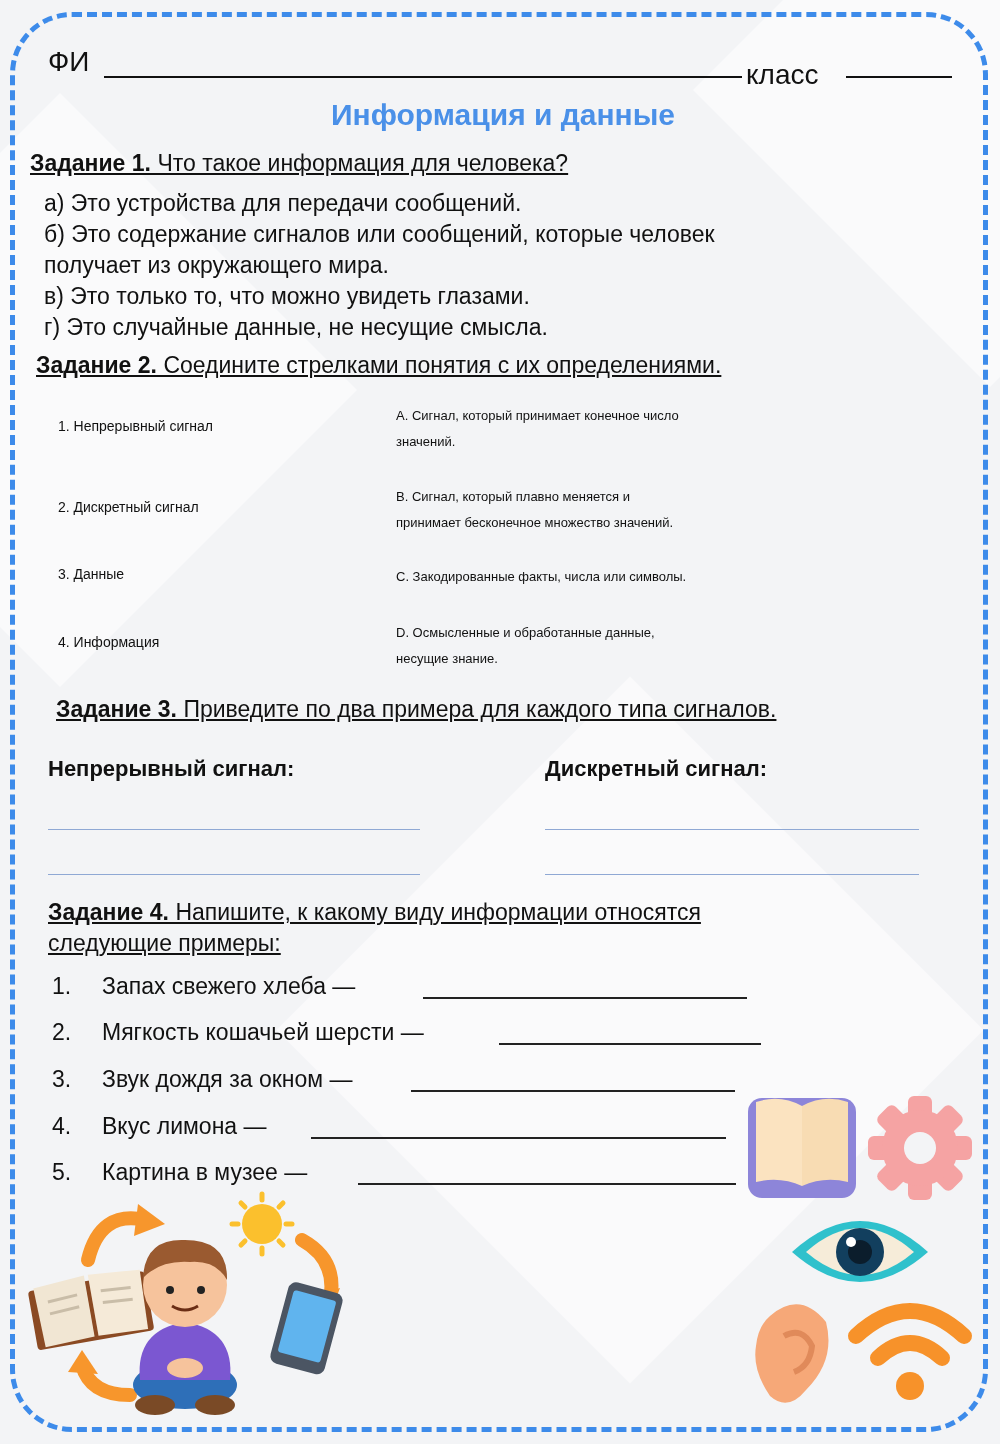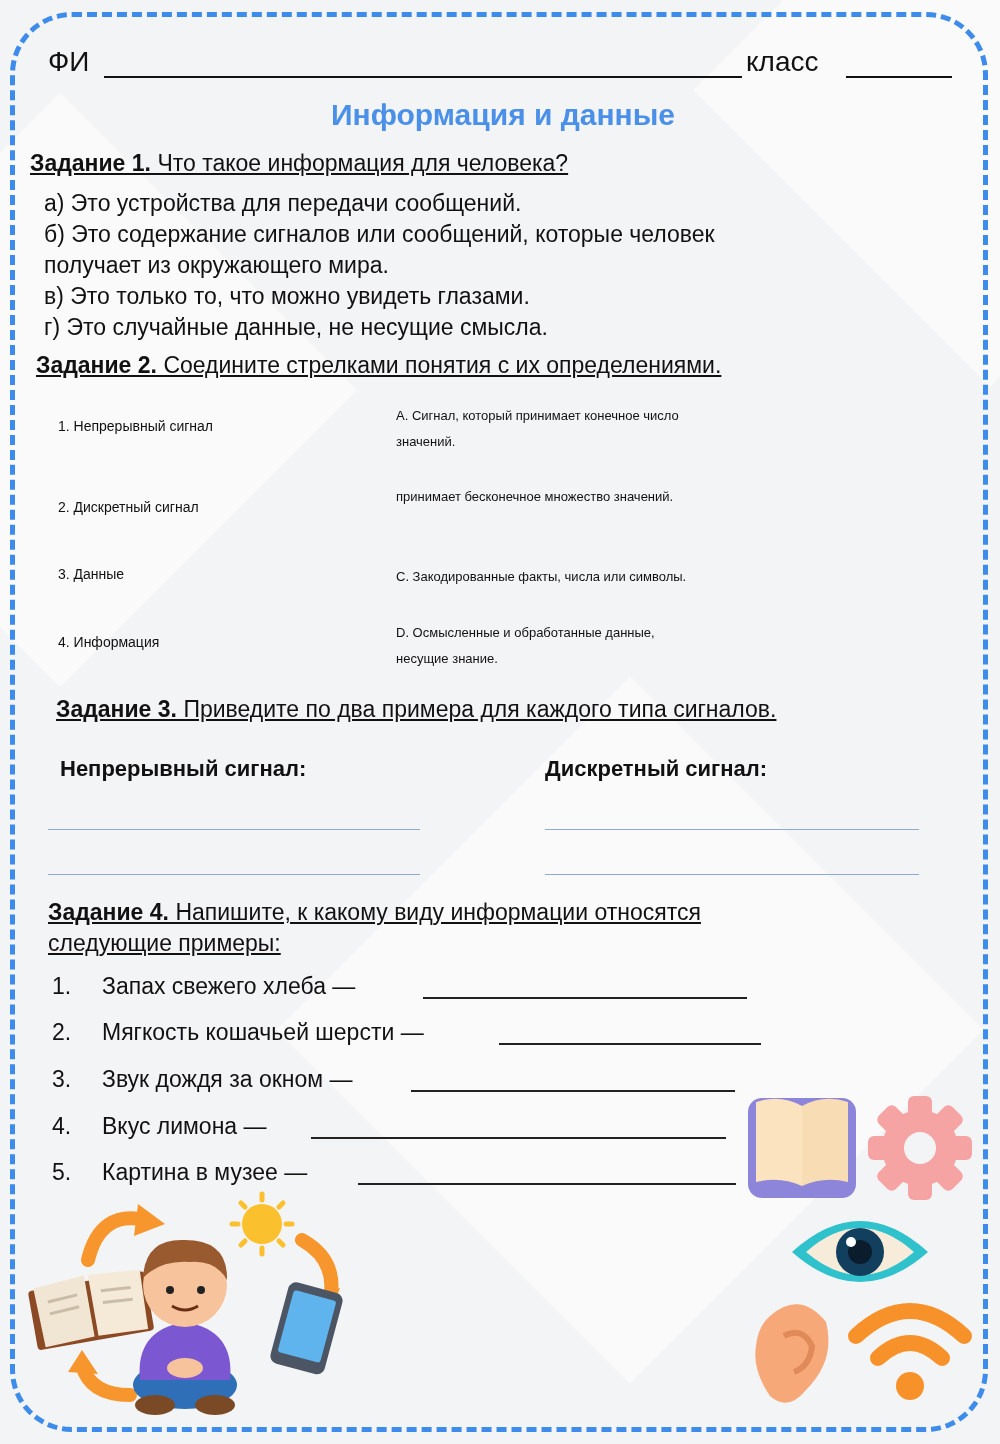--- a/index.html
+++ b/index.html
@@ -19,21 +19,21 @@
   .frame {
     position: absolute;
     left: 10px; top: 12px; width: 978px; height: 1420px;
     border: 5px dashed #3d8bea;
     border-radius: 62px;
   }
   .abs { position: absolute; }
   .fi-row { left: 48px; top: 44px; width: 910px; height: 40px; font-size: 28px; }
   .fi-label { position: absolute; left: 0; top: 2px; }
   .fi-line { position: absolute; left: 56px; top: 32px; width: 638px; border-bottom: 2px solid #111; }
-  .class-label { position: absolute; left: 698px; top: 2px; }
+  .class-label { position: absolute; left: 698px; top: 15px; }
   .class-line { position: absolute; left: 798px; top: 32px; width: 106px; border-bottom: 2px solid #111; }
   .title {
     left: 0; top: 98px; width: 1006px; text-align: center;
     font-size: 30px; font-weight: bold; color: #4a90e8;
   }
   .task-head { font-size: 23px; text-decoration: underline; }
   .task-head b { font-weight: bold; }
   .opt { font-size: 23px; line-height: 31px; }
   .match-left { font-size: 14px; }
   .match-right { font-size: 13px; line-height: 26px; }
@@ -76,34 +76,35 @@
 <div class="abs match-left" style="left:58px;top:418px;">1. Непрерывный сигнал</div>
 <div class="abs match-left" style="left:58px;top:499px;">2. Дискретный сигнал</div>
 <div class="abs match-left" style="left:58px;top:566px;">3. Данные</div>
 <div class="abs match-left" style="left:58px;top:634px;">4. Информация</div>
 
 <div class="abs match-right" style="left:396px;top:403px;">
   <div>A. Сигнал, который принимает конечное число</div>
   <div>значений.</div>
 </div>
 <div class="abs match-right" style="left:396px;top:484px;">
+  <div>B. Сигнал, который плавно меняется и</div>
   <div>принимает бесконечное множество значений.</div>
 </div>
 <div class="abs match-right" style="left:396px;top:564px;">
   <div>C. Закодированные факты, числа или символы.</div>
 </div>
 <div class="abs match-right" style="left:396px;top:620px;">
   <div>D. Осмысленные и обработанные данные,</div>
   <div>несущие знание.</div>
 </div>
 
 <div class="abs task-head" style="left:56px;top:696px;">
   <b>Задание 3.</b><span> Приведите по два примера для каждого типа сигналов.</span>
 </div>
-<div class="abs subhead" style="left:60px;top:756px;">Непрерывный сигнал:</div>
+<div class="abs subhead" style="left:48px;top:756px;">Непрерывный сигнал:</div>
 <div class="abs subhead" style="left:545px;top:756px;">Дискретный сигнал:</div>
 <div class="abs blue-line" style="left:48px;top:829px;width:372px;"></div>
 <div class="abs blue-line" style="left:48px;top:874px;width:372px;"></div>
 <div class="abs blue-line" style="left:545px;top:829px;width:374px;"></div>
 <div class="abs blue-line" style="left:545px;top:874px;width:374px;"></div>
 
 <div class="abs task-head" style="left:48px;top:897px;line-height:31px;">
   <b>Задание 4.</b><span> Напишите, к какому виду информации относятся</span><br>
   <span>следующие примеры:</span>
 </div>

